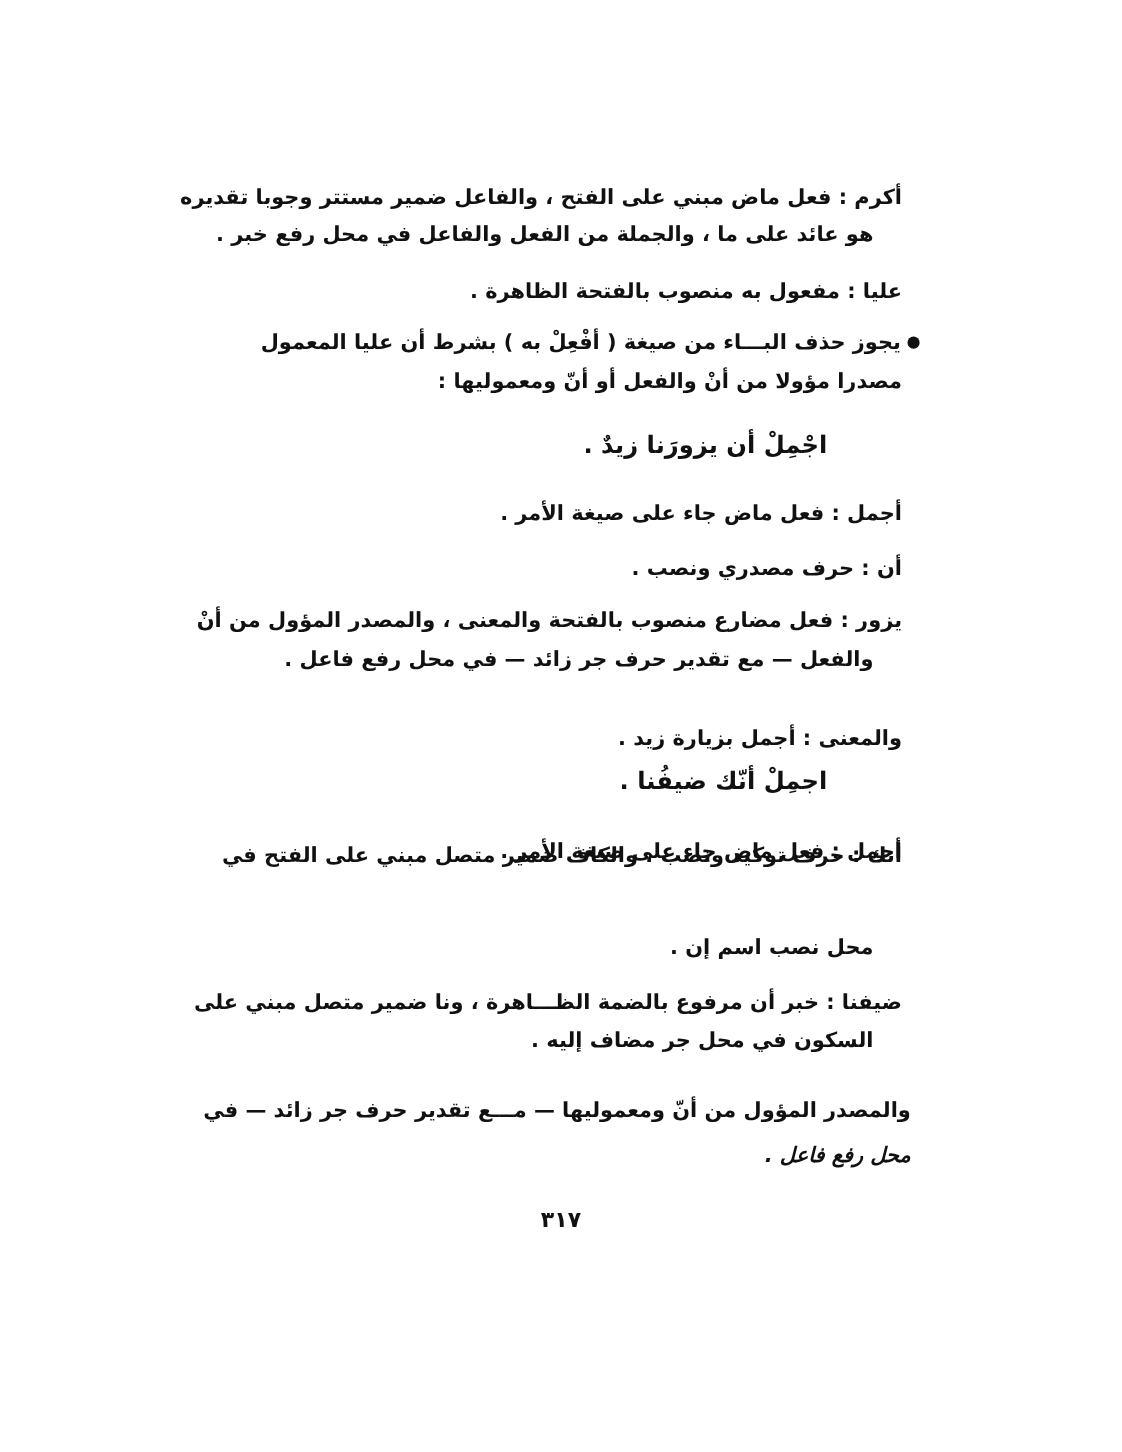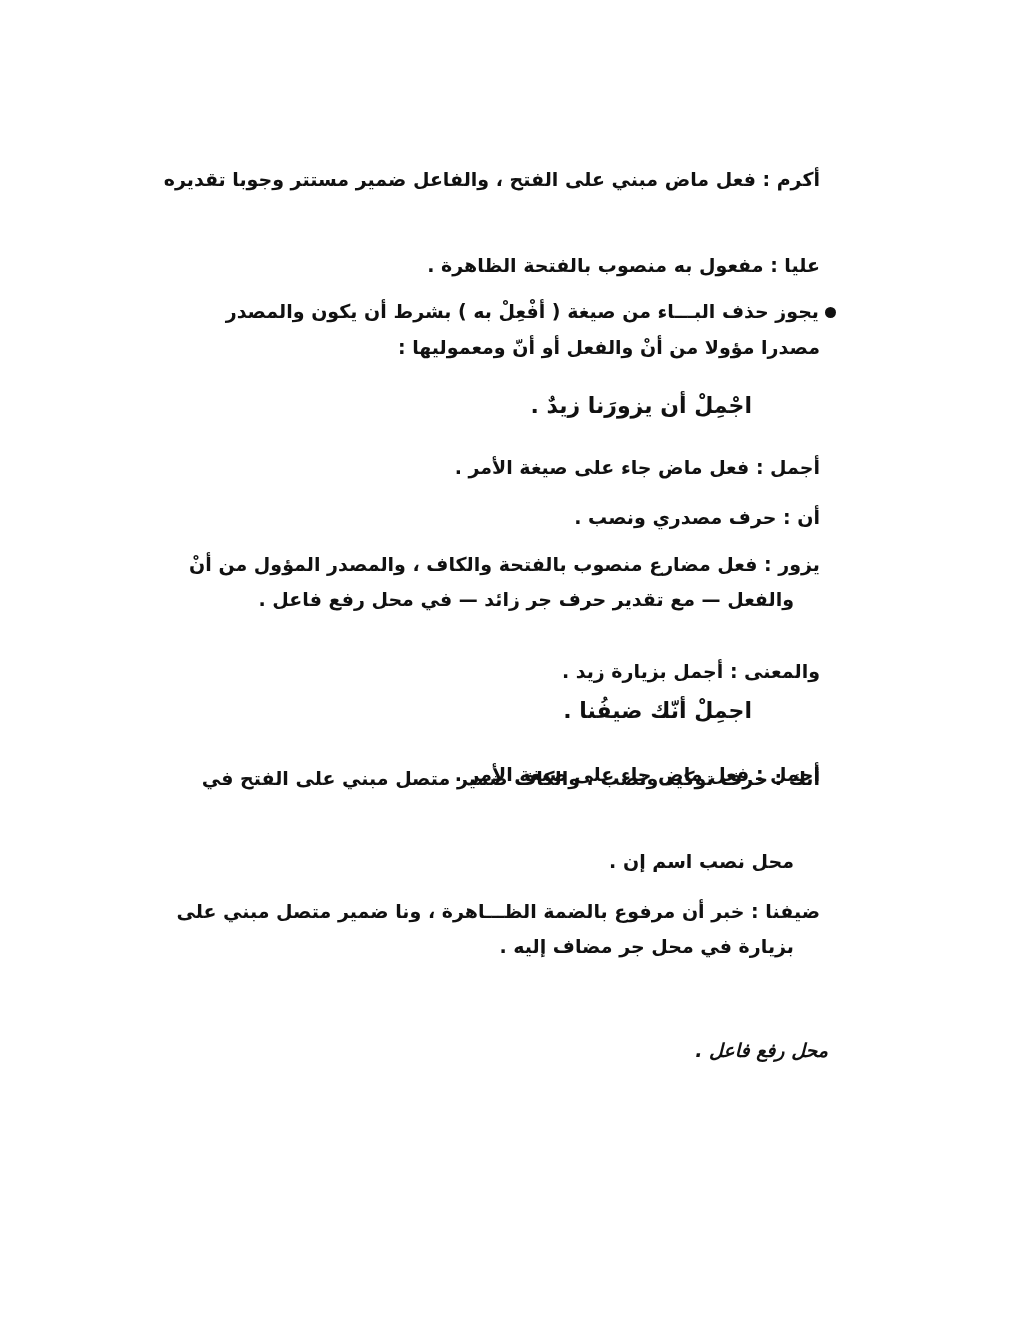--- a/index.html
+++ b/index.html
@@ -51,43 +51,46 @@
       font-weight: bold;
       direction: rtl;
     }
   </style>
 </head>
 <body>
 
 <div class="page">
 
   <div class="line" style="right:200px; top:165px;">أكرم : فعل ماض مبني على الفتح ، والفاعل ضمير مستتر وجوبا تقديره</div>
+  <div class="line" style="right:226px; top:199px;">هو عائد على ما ، والجملة من الفعل والفاعل في محل رفع خبر .</div>
 
   <div class="line" style="right:200px; top:251px;">عليا : مفعول به منصوب بالفتحة الظاهرة .</div>
 
   <div class="line" style="right:184px; top:297px;">
-    <span class="bullet"></span><span>يجوز حذف البـــاء من صيغة ( أفْعِلْ به ) بشرط أن يكون والمصدر</span>
+    <span class="bullet"></span><span>يجوز حذف البـــاء من صيغة ( أفْعِلْ به ) بشرط أن عليا المعمول</span>
   </div>
   <div class="line example" style="right:268px; top:392px;">اجْمِلْ أن يزورَنا زيدٌ .</div>
 
   <div class="line" style="right:200px; top:333px;">مصدرا مؤولا من أنْ والفعل أو أنّ ومعموليها :</div>
 
   <div class="line" style="right:200px; top:453px;">أجمل : فعل ماض جاء على صيغة الأمر .</div>
   <div class="line" style="right:200px; top:503px;">أن : حرف مصدري ونصب .</div>
 
-  <div class="line" style="right:200px; top:550px;">يزور : فعل مضارع منصوب بالفتحة والكاف ، والمصدر المؤول من أنْ</div>
+  <div class="line" style="right:200px; top:550px;">يزور : فعل مضارع منصوب بالفتحة والمعنى ، والمصدر المؤول من أنْ</div>
   <div class="line" style="right:226px; top:585px;text-align:right;">والفعل — مع تقدير حرف جر زائد — في محل رفع فاعل .</div>
 
   <div class="line" style="right:200px; top:657px;">والمعنى : أجمل بزيارة زيد .</div>
 
   <div class="line example" style="right:268px; top:697px;">اجمِلْ أنّك ضيفُنا .</div>
 
   <div class="line" style="right:200px; top:760px;">أجمل : فعل ماض جاء على صيغة الأمر .</div>
 
   <div class="line" style="right:200px; top:764px;">أنك : حرف توكيد ونصب ، والكاف ضمير متصل مبني على الفتح في</div>
   <div class="line" style="right:226px; top:847px;">محل نصب اسم إن .</div>
 
   <div class="line" style="right:200px; top:897px;">ضيفنا : خبر أن مرفوع بالضمة الظـــاهرة ، ونا ضمير متصل مبني على</div>
-  <div class="line" style="right:226px; top:932px;">بزيارة في محل جر مضاف إليه .</div>
+  <div class="line" style="right:226px; top:932px;">السكون في محل جر مضاف إليه .</div>
 
+  <div class="line" style="right:192px; top:995px;">والمصدر المؤول من أنّ ومعموليها — مـــع تقدير حرف جر زائد — في</div>
   <div class="line" style="right:192px; top:1036px;font-style:italic;">محل رفع فاعل .</div>
 
+  <div class="page-number">٣١٧</div>
 </div>
 
 </body></html>

